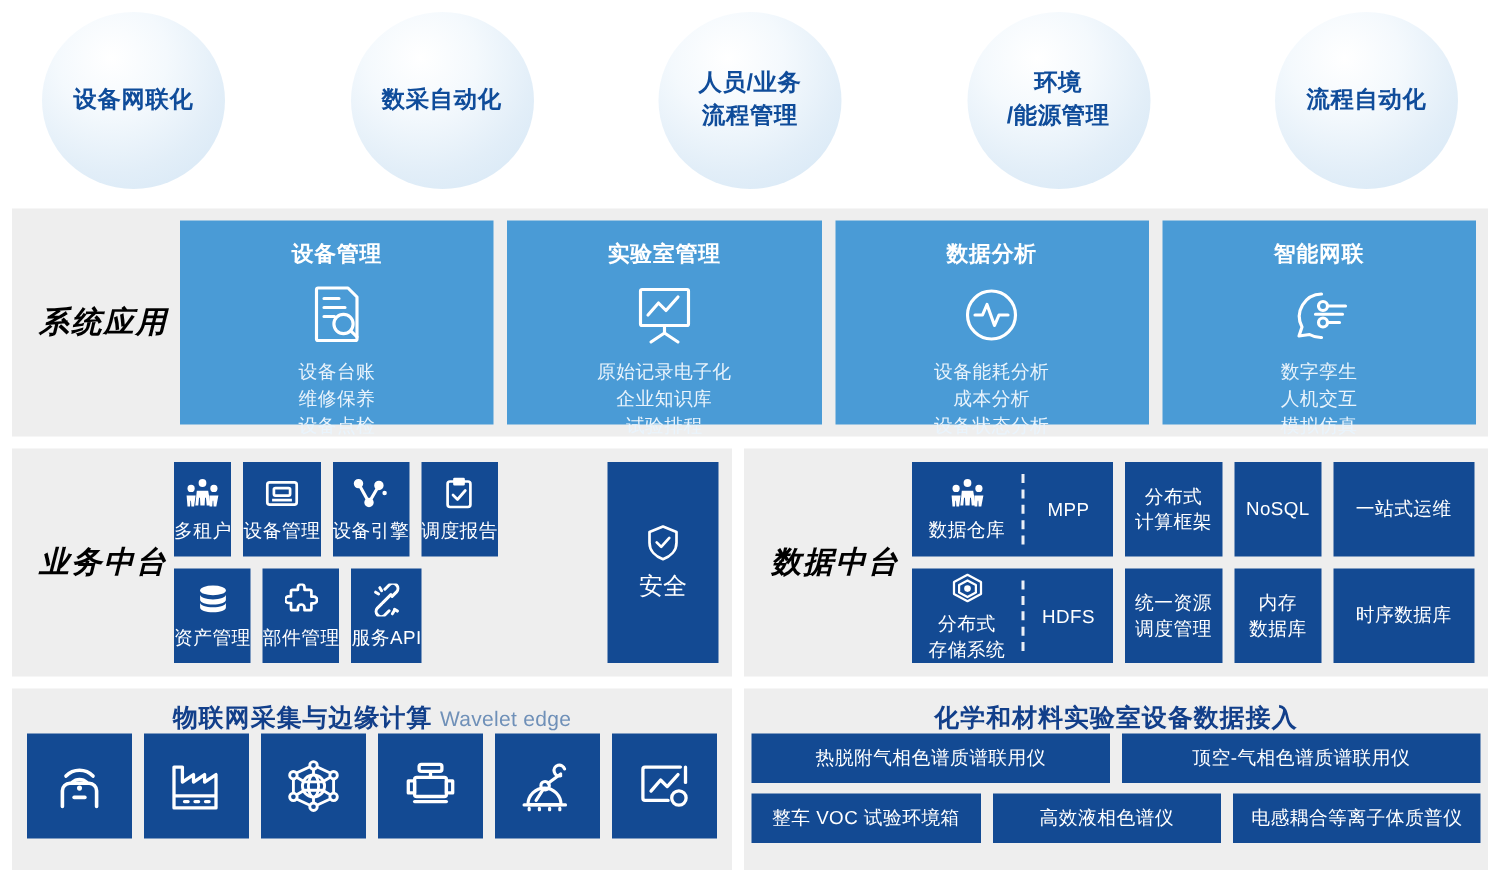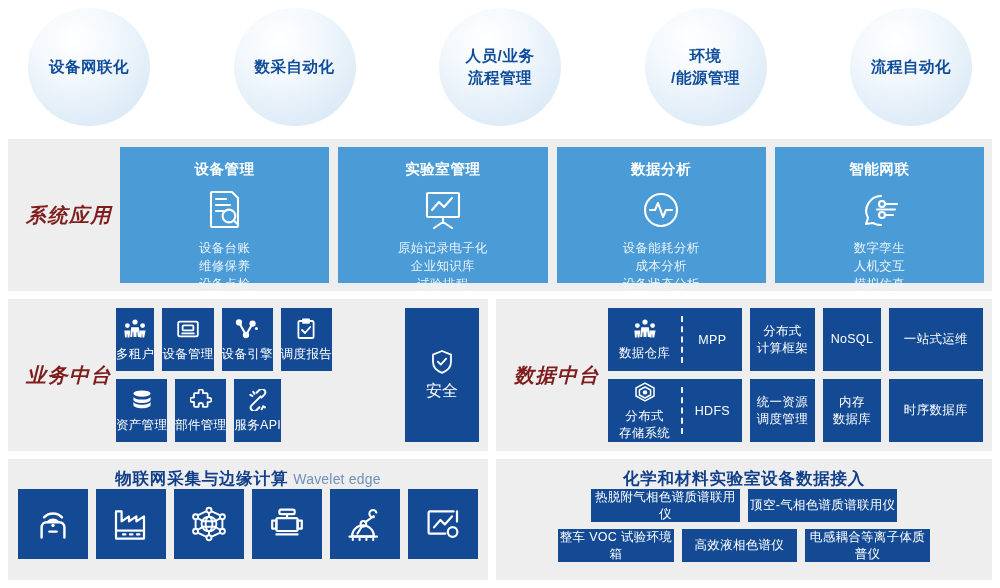--- a/index.html
+++ b/index.html
@@ -27,21 +27,21 @@
   .cap-bubble .cap-label{
     color:#0f4c9a; font-size:15.5px; font-weight:bold; line-height:1.38;
     letter-spacing:.5px; white-space:pre-line;
   }
 
   
   .band{
     position:absolute; background:#eeeeee;
   }
   .band-title{
-    color:#7f1d1d; font-weight:bold; font-style:italic;
+    color:#000000; font-weight:bold; font-style:italic;
     font-size:20px; letter-spacing:1.5px; white-space:nowrap;
   }
 
   
   #band-system{ left:8px; top:139px; width:984px; height:152px; }
   #band-system .band-title{
     position:absolute; left:18px; top:50%; transform:translateY(-50%);
   }
   .sysapp-track{
     position:absolute; left:112px; top:8px; right:8px; bottom:8px;
@@ -113,21 +113,21 @@
   }
   .band-head .sub{
     color:#6f90b8; font-weight:normal; font-size:14px; letter-spacing:.2px; margin-left:5px;
   }
   .iot-track{
     display:flex; gap:8px; padding:0 10px 10px; height:80px;
   }
   .iot-sq{
     flex:1; background:#134a93; display:flex; align-items:center; justify-content:center;
   }
-  .lab-track{ padding:0 5px 10px; display:flex; flex-direction:column; gap:7px;align-items:center; }
+  .lab-track{ padding:0 5px 10px; display:flex; flex-direction:column; gap:7px; }
   .lab-row{ display:flex; gap:8px; height:33px; }
   .lab-chip{
     background:#134a93; color:#ffffff; font-size:12.5px; letter-spacing:.3px;
     display:flex; align-items:center; justify-content:center; text-align:center;
   }
 
   svg{ display:block; }
 </style>
 </head>
 <body>

